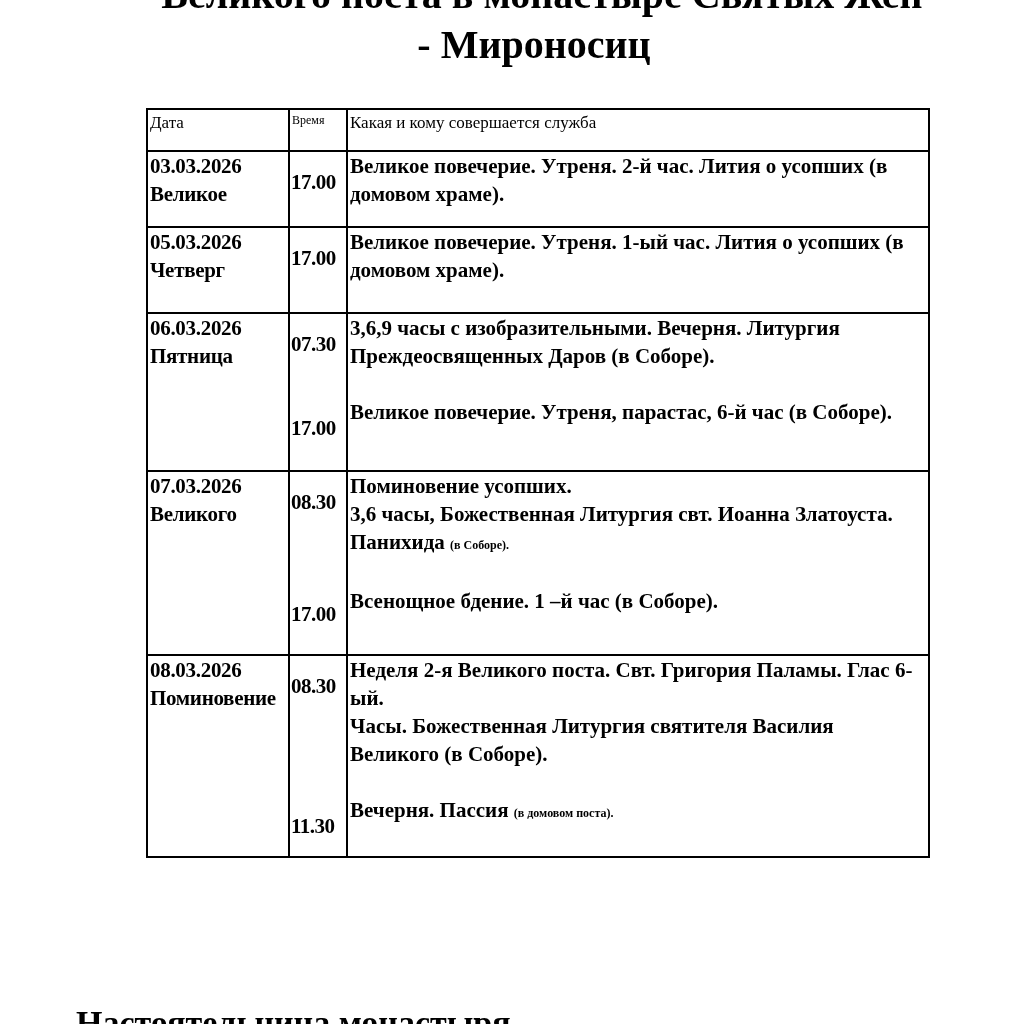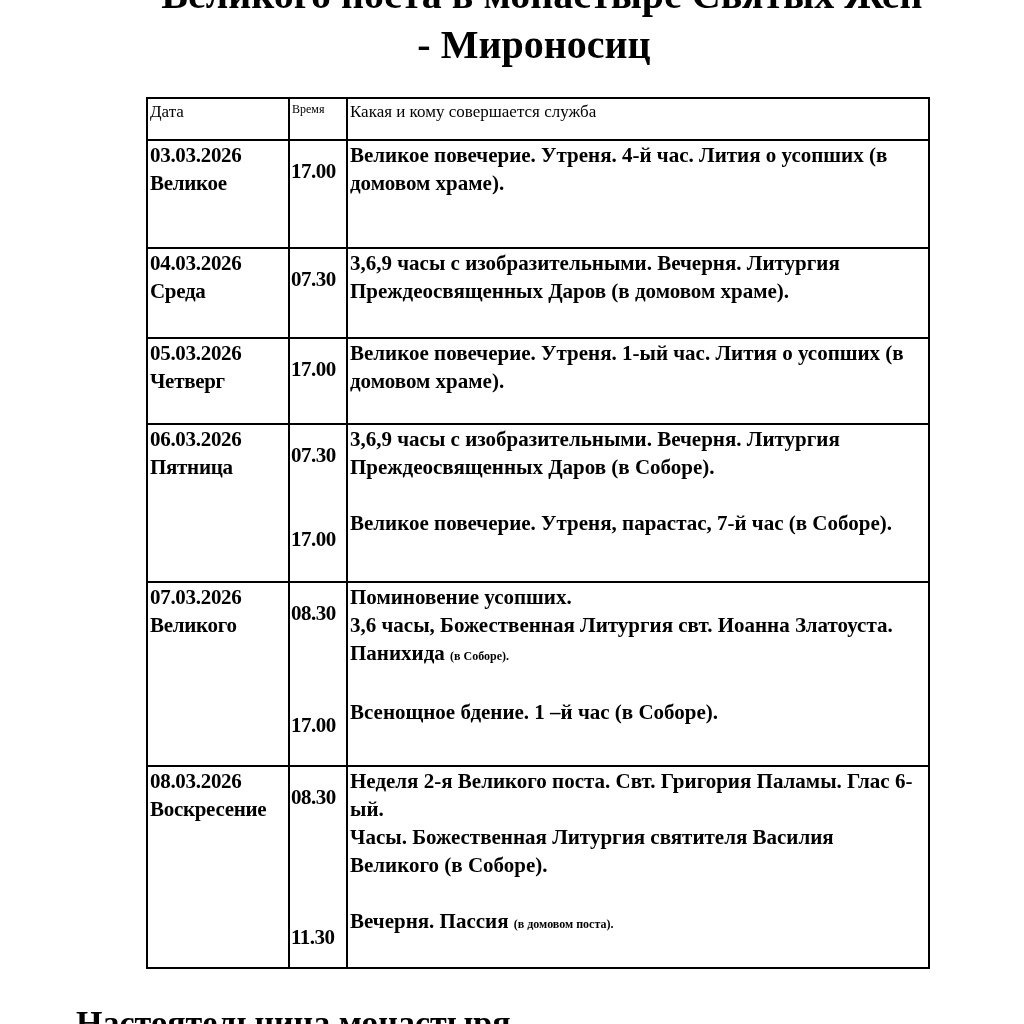--- a/index.html
+++ b/index.html
@@ -7,21 +7,21 @@
       width: 1024px; height: 1024px; overflow: hidden; position: relative;
       font-family: "Liberation Serif", "DejaVu Serif", serif; color: #000;
     }
     .title {
       position: absolute; left: 0; width: 1024px; text-align: center;
       font-weight: bold; font-size: 40px; line-height: 46px; margin: 0;
     }
     .title.l1 { top: -28px; left: 30px; }
     .title.l2 { top: 22px; left: 22px; }
     .tbl {
-      position: absolute; left: 146px; top: 97px; width: 784px;
+      position: absolute; left: 146px; top: 108px; width: 784px;
       border-collapse: collapse; table-layout: fixed;
     }
     .tbl td {
       border: 2px solid #000; vertical-align: top; padding: 0 2px;
       font-size: 21px; line-height: 28px; font-weight: bold;
     }
     .tbl col.c1 { width: 142px; }
     .tbl col.c2 { width: 58px; }
     .tbl col.c3 { width: auto; }
     .tbl tr.head td { font-weight: normal; font-size: 17px; line-height: 22px; height: 38px; padding-top: 2px; }
@@ -47,45 +47,33 @@
       <col class="c2">
       <col class="c3">
     </colgroup>
   <tbody>
       <tr class="head">
     <td>Дата</td>
     <td class="time-h">Время</td>
     <td>Какая и кому совершается служба</td>
   </tr>
 
-  <tr style="height:108px">
+  <tr style="height:76px">
     <td class="date">
       <div>03.03.2026</div>
       <div>Великое</div>
     </td>
     <td class="time">
       <div>17.00</div>
     </td>
     <td>
-      <div>Великое повечерие. Утреня. 4-й час. Лития о усопших (в домовом храме).</div>
+      <div>Великое повечерие. Утреня. 2-й час. Лития о усопших (в домовом храме).</div>
     </td>
   </tr>
 
-  <tr style="height:90px">
-    <td class="date">
-      <div>04.03.2026</div>
-      <div>Среда</div>
-    </td>
-    <td class="time">
-      <div>07.30</div>
-    </td>
-    <td>
-      <div>3,6,9 часы с изобразительными. Вечерня. Литургия Преждеосвященных Даров (в домовом храме).</div>
-    </td>
-  </tr>
 
   <tr style="height:86px">
     <td class="date">
       <div>05.03.2026</div>
       <div>Четверг</div>
     </td>
     <td class="time">
       <div>17.00</div>
     </td>
     <td>
@@ -100,21 +88,21 @@
     </td>
     <td class="time">
       <div>07.30</div>
       <div class="gap"></div>
       <div class="gap"></div>
       <div>17.00</div>
     </td>
     <td>
       <div>3,6,9 часы с изобразительными.  Вечерня. Литургия Преждеосвященных Даров (в Соборе).</div>
       <div class="gap"></div>
-      <div>Великое повечерие. Утреня, парастас, 7-й час       (в Соборе).</div>
+      <div>Великое повечерие. Утреня, парастас, 6-й час       (в Соборе).</div>
     </td>
   </tr>
 
   <tr style="height:184px">
     <td class="date">
       <div>07.03.2026</div>
       <div>Великого</div>
     </td>
     <td class="time">
       <div>08.30</div>
@@ -127,21 +115,21 @@
       <div>Поминовение усопших.</div>
       <div><span>3,6 часы, Божественная Литургия  свт. Иоанна Златоуста.  Панихида</span> <span class="small">(в Соборе).</span></div>
       <div class="gap"></div>
       <div>Всенощное бдение. 1 –й час (в Соборе).</div>
     </td>
   </tr>
 
   <tr style="height:170px">
     <td class="date">
       <div>08.03.2026</div>
-      <div>Воскресение</div>
+      <div>Поминовение</div>
     </td>
     <td class="time">
       <div>08.30</div>
       <div class="gap"></div>
       <div class="gap"></div>
       <div class="gap"></div>
       <div class="gap"></div>
       <div>11.30</div>
     </td>
     <td>

